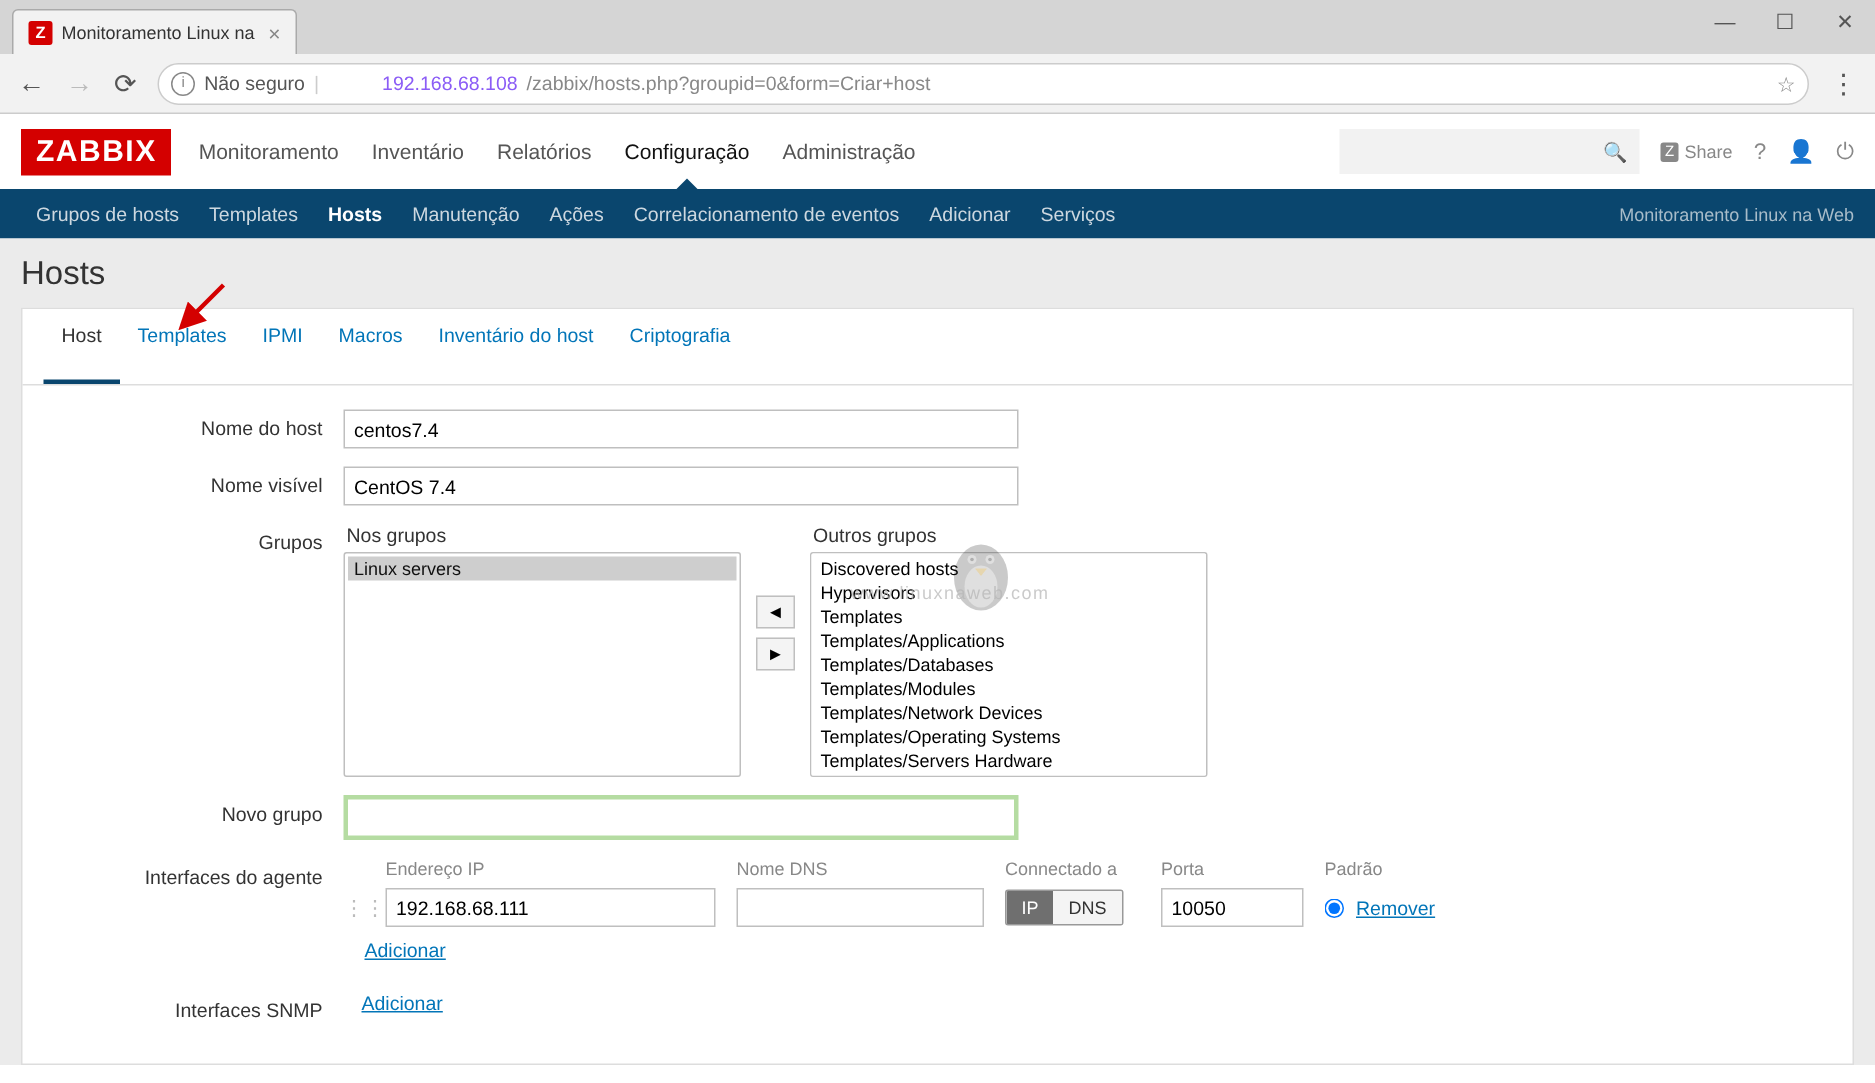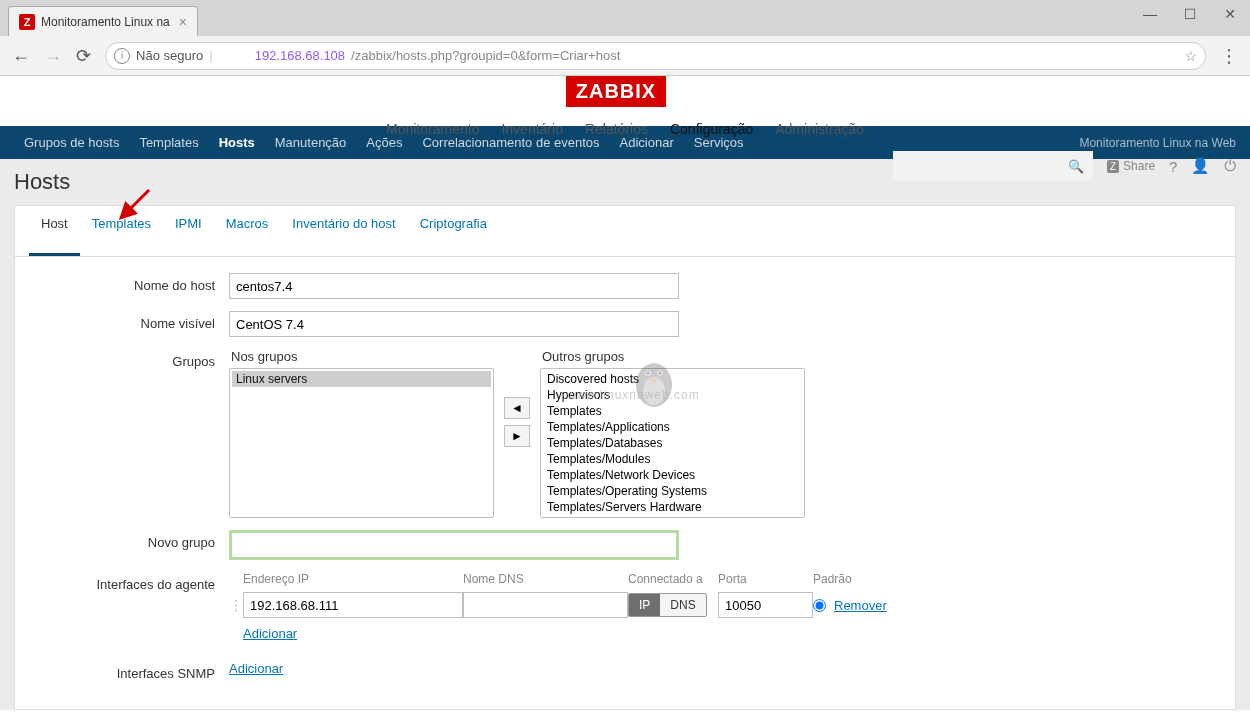--- a/index.html
+++ b/index.html
@@ -19,21 +19,21 @@
 .nav-btn.disabled { color: #bbb; }
 .url-box { flex: 1; height: 28px; background: #fff; border: 1px solid #ccc; border-radius: 14px; display: flex; align-items: center; padding: 0 8px; font-size: 13px; color: #333; gap: 6px; }
 .url-info-icon { width: 16px; height: 16px; border: 1px solid #888; border-radius: 50%; display: flex; align-items: center; justify-content: center; font-size: 10px; color: #888; }
 .url-secure { color: #555; }
 .url-host { color: #8b5cf6; margin-left: 36px; }
 .url-path { color: #888; }
 .url-star { margin-left: auto; color: #888; font-size: 14px; }
 .menu-dots { color: #555; font-size: 18px; cursor: pointer; }
 
 
-.zabbix-header { height: 50px; background: #fff; display: flex; align-items: center; padding: 0 14px; flex-direction: column; }
+.zabbix-header { height: 50px; background: #fff; display: flex; align-items: center; padding: 0 14px; }
 .zabbix-logo { background: #d40000; color: #fff; font-weight: bold; font-size: 20px; padding: 4px 10px; margin-right: 18px; letter-spacing: 1px; }
 .top-menu { display: flex; gap: 22px; font-size: 14px; color: #555; }
 .top-menu-item { cursor: pointer; position: relative; padding: 14px 0; }
 .top-menu-item.active { color: #111; font-weight: 500; }
 .top-menu-item.active::after { content: ""; position: absolute; top: 40px; left: 50%; transform: translateX(-50%); width: 0; height: 0; border-left: 7px solid transparent; border-right: 7px solid transparent; border-bottom: 7px solid #0a466e; }
 .header-right { margin-left: auto; display: flex; align-items: center; gap: 14px; }
 .search-box { width: 200px; height: 30px; background: #f2f2f2; border: none; padding: 0 8px; color: #888; display: flex; align-items: center; }
 .search-box .mag { margin-left: auto; color: #888; }
 .share-link { color: #888; font-size: 12px; display: flex; align-items: center; gap: 4px; cursor: pointer; }
 .hdr-icon { color: #888; font-size: 15px; cursor: pointer; }
@@ -66,21 +66,21 @@
 .groups-wrap { display: flex; gap: 10px; align-items: flex-start; }
 .group-col { display: flex; flex-direction: column; }
 .group-col-label { font-size: 13px; color: #333; margin-bottom: 4px; margin-left: 2px; }
 select.group-list { width: 265px; height: 150px; border: 1px solid #bfbfbf; font-size: 12px; padding: 2px; }
 select.group-list option { padding: 1px 4px; }
 .move-btns { display: flex; flex-direction: column; gap: 6px; margin-top: 48px; }
 .move-btn { width: 26px; height: 22px; border: 1px solid #bfbfbf; background: #f4f4f4; font-size: 12px; cursor: pointer; display: flex; align-items: center; justify-content: center; }
 input.new-group { width: 450px; height: 30px; border: 3px solid #b5dca2; padding: 0 6px; font-size: 13px; background: #fff; }
 
 .iface-table { margin-left: 0; }
-.iface-head-row, .iface-row { display: flex; gap: 0; align-items: center; }
+.iface-head-row, .iface-row { display: flex; gap: 14px; align-items: center; }
 .iface-col-grip { width: 14px; }
 .iface-col-ip { width: 220px; }
 .iface-col-dns { width: 165px; }
 .iface-col-conn { width: 90px; }
 .iface-col-port { width: 95px; }
 .iface-col-def { width: 90px; }
 .iface-head { color: #888; font-size: 12px; }
 .grip { color: #bbb; font-size: 14px; cursor: grab; }
 .iface-input { height: 26px; border: 1px solid #bfbfbf; width: 100%; padding: 0 6px; font-size: 13px; }
 .toggle-group { display: inline-flex; border: 1px solid #999; border-radius: 2px; overflow: hidden; }
@@ -275,21 +275,21 @@
               <div class="iface-col-def radio-def">
                 <input type="radio" checked="" style="">
                 <span class="link-action">Remover</span>
               </div>
             </div>
             <div class="add-link"><span style="display:inline-block;width:14px;"></span><span class="link-action">Adicionar</span></div>
           </div>
         </div>
       </div>
 
-      <div class="form-row" style="margin-top:20px;">
+      <div class="form-row" style="margin-top:20px;gap:12px;">
         <div class="form-label">Interfaces SNMP</div>
         <div class="form-field">
           <span class="link-action">Adicionar</span>
         </div>
       </div>
 
     </div>
   </div>
 </div>
 

